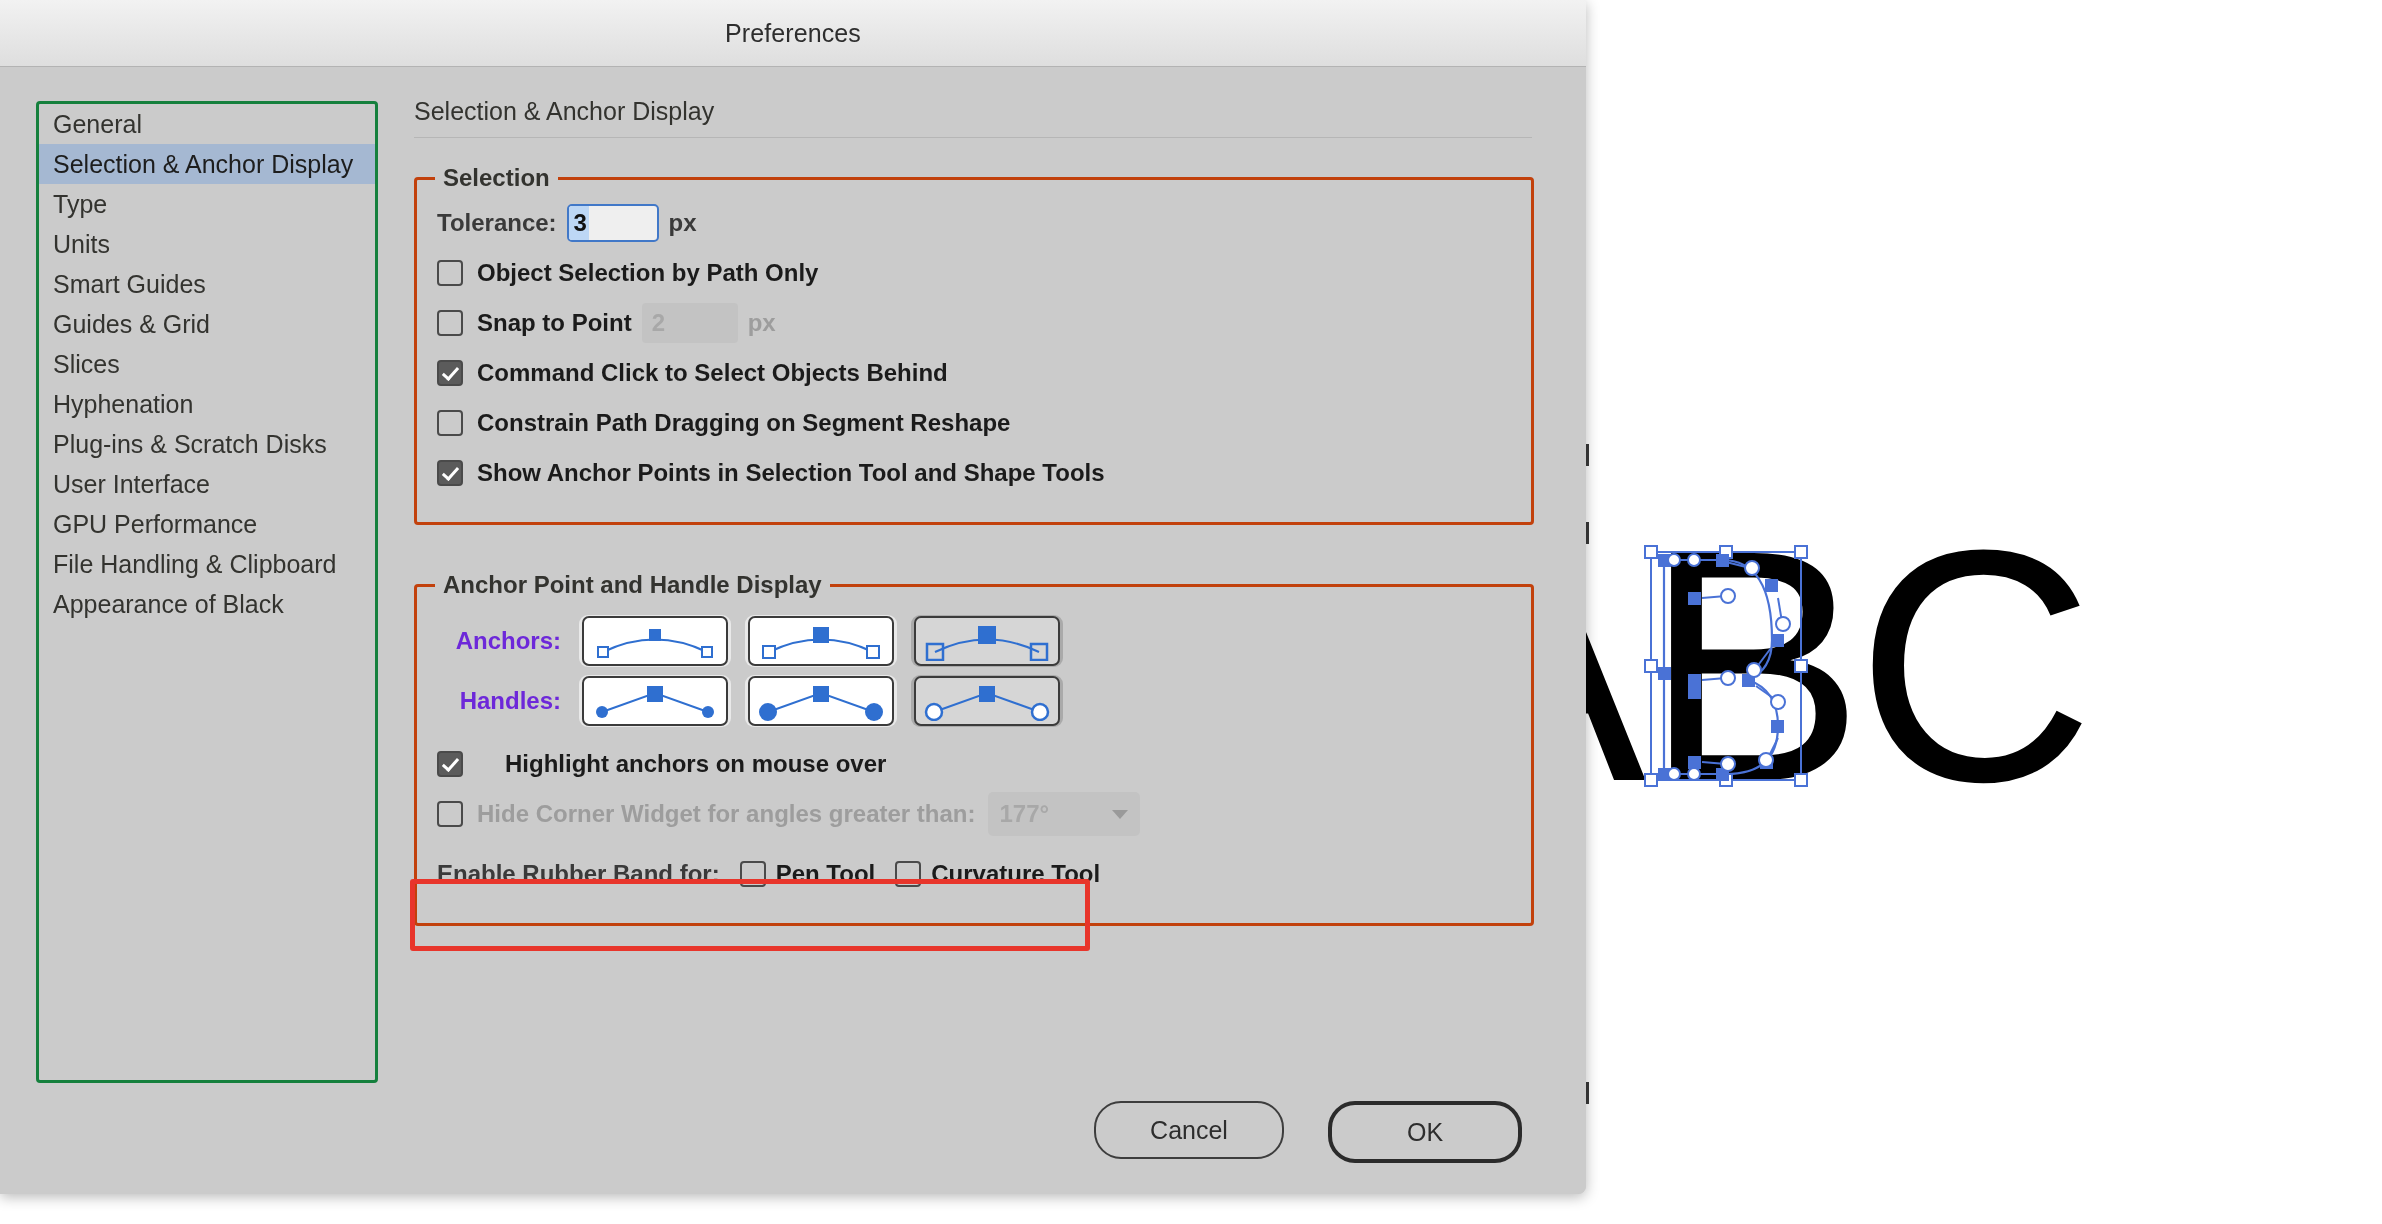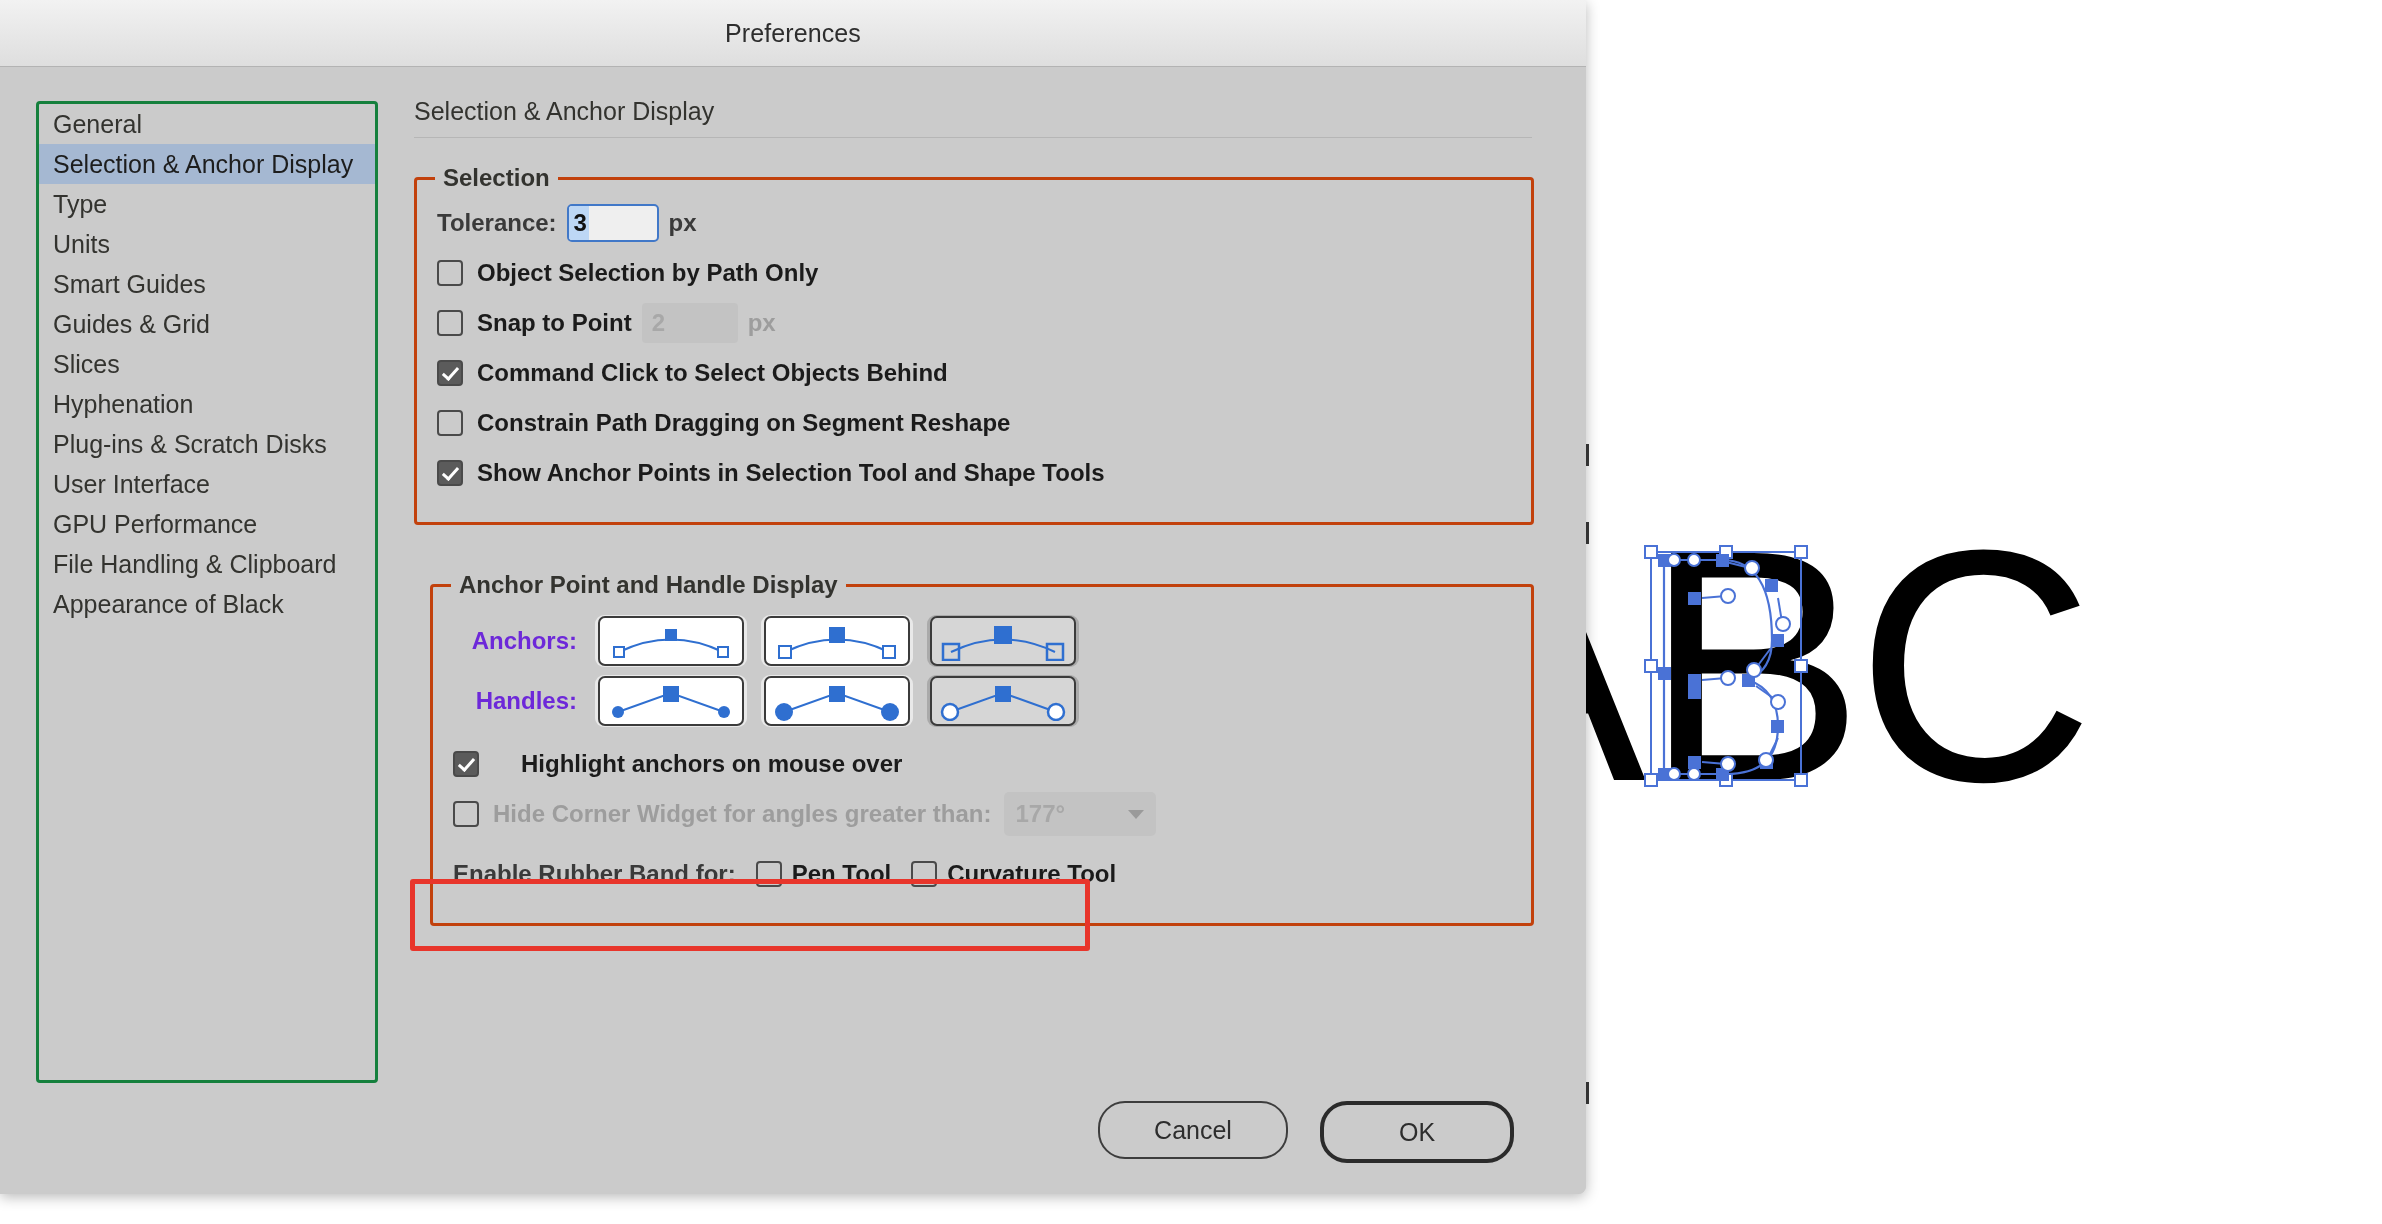--- a/index.html
+++ b/index.html
@@ -278,24 +278,24 @@
   .annot {
     position: absolute;
     border: 5px solid #e8352b;
     border-radius: 3px;
     pointer-events: none;
   }
 
   
   .btnbar {
     position: absolute;
-    right: 72px;
+    right: 64px;
     bottom: 32px;
     display: flex;
-    gap: 32px;
+    gap: 44px;
   }
   .pillbtn {
     width: 186px;
     height: 54px;
     border-radius: 27px;
     background: #cbcbcb;
     border: 2px solid #3d3d3d;
     color: #2d2d2d;
     font-size: 25px;
     display: flex;
@@ -448,21 +448,21 @@
             </div>
 
             <div class="row">
               <span class="cb checked"></span>
               <span class="lbl">Show Anchor Points in Selection Tool and Shape Tools</span>
             </div>
 
           </div>
         </fieldset>
 
-        <fieldset class="group" style="margin-top:46px;margin-left:16px;">
+        <fieldset class="group" style="margin-top:46px;">
           <legend>Anchor Point and Handle Display</legend>
           <div class="group-inner" style="padding-top:12px;">
 
             <div class="iconrow">
               <span class="rowlabel">Anchors:</span>
               <div class="seg">
 
                 <div class="segbtn">
                   <div class="inner">
                     <svg width="132" height="40" viewBox="0 0 132 40">

